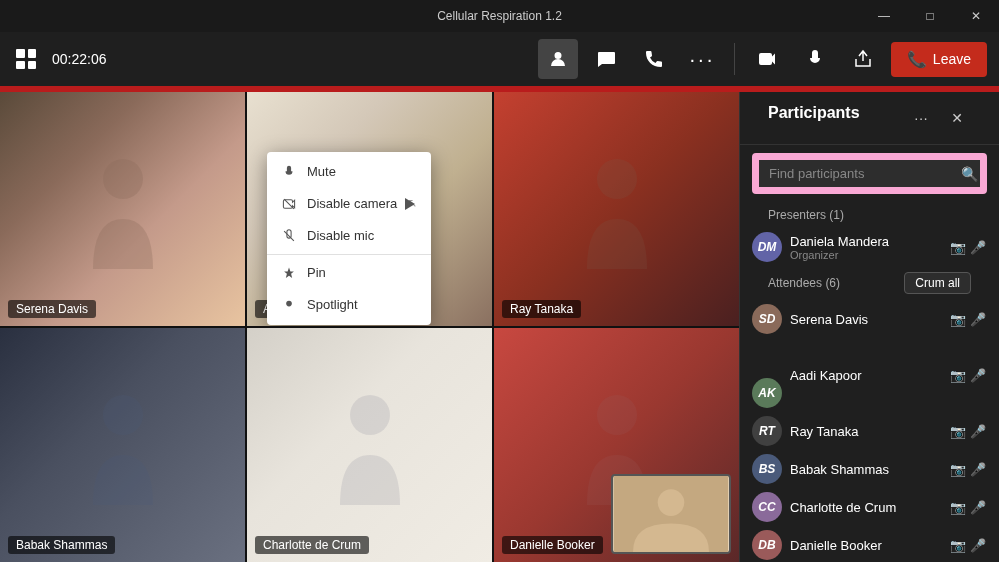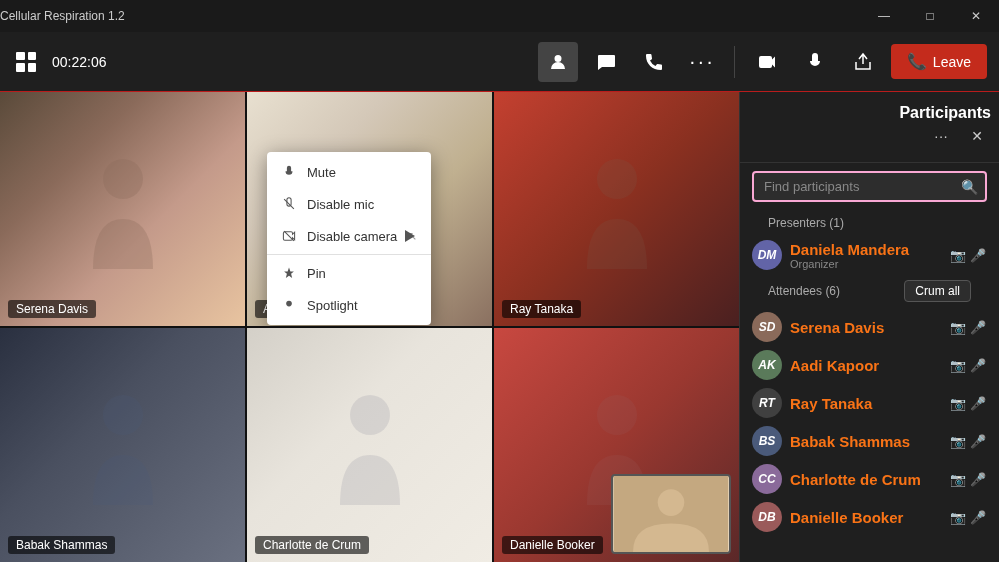--- a/index.html
+++ b/index.html
@@ -11,20 +11,21 @@
       overflow: hidden;
       color: #fff;
     }
 
     
     .title-bar {
       height: 32px;
       background: #1a1a1a;
       display: flex;
       align-items: center;
+      justify-content: center;
       position: relative;
       flex-shrink: 0;
     }
     .title-bar-title {
       font-size: 12px;
       color: #ccc;
     }
     .title-bar-controls {
       position: absolute;
       right: 0;
@@ -43,21 +44,21 @@
       cursor: pointer;
     }
 
     
     .toolbar {
       height: 60px;
       background: #1f1f1f;
       display: flex;
       align-items: center;
       padding: 0 12px;
-      border-bottom: 1px solid #b91c1c;
+      border-bottom: 6px solid #b91c1c;
     }
     .toolbar-left {
       display: flex;
       align-items: center;
       gap: 12px;
       flex: 1;
     }
     .grid-icon {
       width: 28px;
       height: 28px;
@@ -174,21 +175,20 @@
       background: #fff;
       color: #000;
       border-radius: 4px;
       box-shadow: 0 4px 20px rgba(0,0,0,0.4);
       z-index: 100;
       min-width: 160px;
       padding: 4px 0;
     }
     .menu-item {
       display: flex;
-      align-items: center;
       gap: 10px;
       padding: 8px 14px;
       font-size: 13px;
       cursor: pointer;
       color: #333;
     }
     .menu-item .menu-icon {
       width: 16px;
       height: 16px;
       flex-shrink: 0;
@@ -218,25 +218,24 @@
     
     .participants-panel {
       width: 260px;
       background: #1f1f1f;
       border-left: 1px solid #333;
       display: flex;
       flex-direction: column;
     }
     .panel-header {
       display: flex;
-      align-items: flex-end;
+      align-items: flex-start;
       justify-content: space-between;
-      padding: 12px 8px;
+      padding: 12px 28px;
       border-bottom: 1px solid #333;
-      flex-direction: column;
     }
     .panel-title {
       font-size: 16px;
       font-weight: 600;
       color: #fff;
     }
     .panel-actions {
       display: flex;
       gap: 8px;
     }
@@ -252,21 +251,21 @@
       border-radius: 3px;
     }
 
     .search-box {
       margin: 8px 12px;
       position: relative;
     }
     .search-input {
       width: 100%;
       background: #2d2d2d;
-      border: 2px solid #f9a8d4;
+      border: 7px solid #f9a8d4;
       border-radius: 4px;
       padding: 6px 32px 6px 10px;
       color: #14b8a6;
       font-size: 13px;
       outline: none;
     }
     .search-input::placeholder { color: #888; }
     .search-icon-pos {
       position: absolute;
       right: 8px;
@@ -309,23 +308,22 @@
       justify-content: center;
       font-size: 12px;
       font-weight: 600;
       color: #fff;
       font-style: italic;
     }
     .participant-info {
       flex: 1;
     }
     .participant-name {
-      font-size: 15px;
-      color: #f97316;
-      font-weight: bold;
+      font-size: 13px;
+      color: #ffffff;
     }
     .participant-role {
       font-size: 11px;
       color: #888;
     }
     .participant-icons {
       display: flex;
       gap: 4px;
       align-items: center;
     }
@@ -457,40 +455,40 @@
 
       <div class="context-menu" style="position:absolute;top:60px;left:20px;">
         <div class="menu-item">
           <span class="menu-icon">
             <svg width="14" height="14" viewBox="0 0 20 20" fill="#555">
                 <path d="M10 1a3 3 0 00-3 3v6a3 3 0 006 0V4a3 3 0 00-3-3zM5 9a5 5 0 0010 0H13a3 3 0 01-6 0H5z"></path>
               </svg>
           </span>
           <span>Mute</span>
         </div>
+        <div class="menu-item cursor-shown">
+          <span class="menu-icon">
+            <svg width="14" height="14" viewBox="0 0 20 20" fill="none" stroke="#555" stroke-width="1.5">
+                <path d="M2 6a2 2 0 012-2h9a2 2 0 012 2v1.586l3-3V15.414l-3-3V14a2 2 0 01-2 2H4a2 2 0 01-2-2V6z"></path>
+                <path d="M3 3l14 14"></path>
+              </svg>
+          </span>
+          <span>Disable camera</span>
+
+          <span style="margin-left:auto;font-size:12px;color:#999;">↖</span>
+        </div>
         <div class="menu-item">
           <span class="menu-icon">
             <svg width="14" height="14" viewBox="0 0 20 20" fill="none" stroke="#555" stroke-width="1.5">
                 <path d="M10 1a3 3 0 00-3 3v6a3 3 0 006 0V4a3 3 0 00-3-3z"></path>
                 <path d="M3 3l14 14"></path>
               </svg>
           </span>
           <span>Disable mic</span>
         </div>
-        <div class="menu-item cursor-shown">
-          <span class="menu-icon">
-            <svg width="14" height="14" viewBox="0 0 20 20" fill="none" stroke="#555" stroke-width="1.5">
-                <path d="M2 6a2 2 0 012-2h9a2 2 0 012 2v1.586l3-3V15.414l-3-3V14a2 2 0 01-2 2H4a2 2 0 01-2-2V6z"></path>
-                <path d="M3 3l14 14"></path>
-              </svg>
-          </span>
-          <span>Disable camera</span>
-
-          <span style="margin-left:auto;font-size:12px;color:#999;">↖</span>
-        </div>
         <div class="menu-divider"></div>
         <div class="menu-item">
           <span class="menu-icon">
             <svg width="14" height="14" viewBox="0 0 20 20" fill="#555">
                 <path d="M10 2l2 6h5l-4 3 1.5 6L10 14l-4.5 3L7 11 3 8h5z"></path>
               </svg>
           </span>
           <span>Pin</span>
         </div>
         <div class="menu-item">
@@ -597,21 +595,21 @@
         <div class="participant-info">
           <div class="participant-name">Serena Davis</div>
         </div>
         <div class="participant-icons">
           <span class="p-icon">📷</span>
           <span class="p-icon">🎤</span>
         </div>
       </div>
 
       <div class="participant-row">
-        <div class="avatar" style="background:#5a7a5a;">AK</div>
+        <div class="avatar" style="background:#5a7a5a;margin-top:36px;">AK</div>
         <div class="participant-info">
           <div class="participant-name">Aadi Kapoor</div>
         </div>
         <div class="participant-icons">
           <span class="p-icon">📷</span>
           <span class="p-icon">🎤</span>
         </div>
       </div>
 
       <div class="participant-row">

